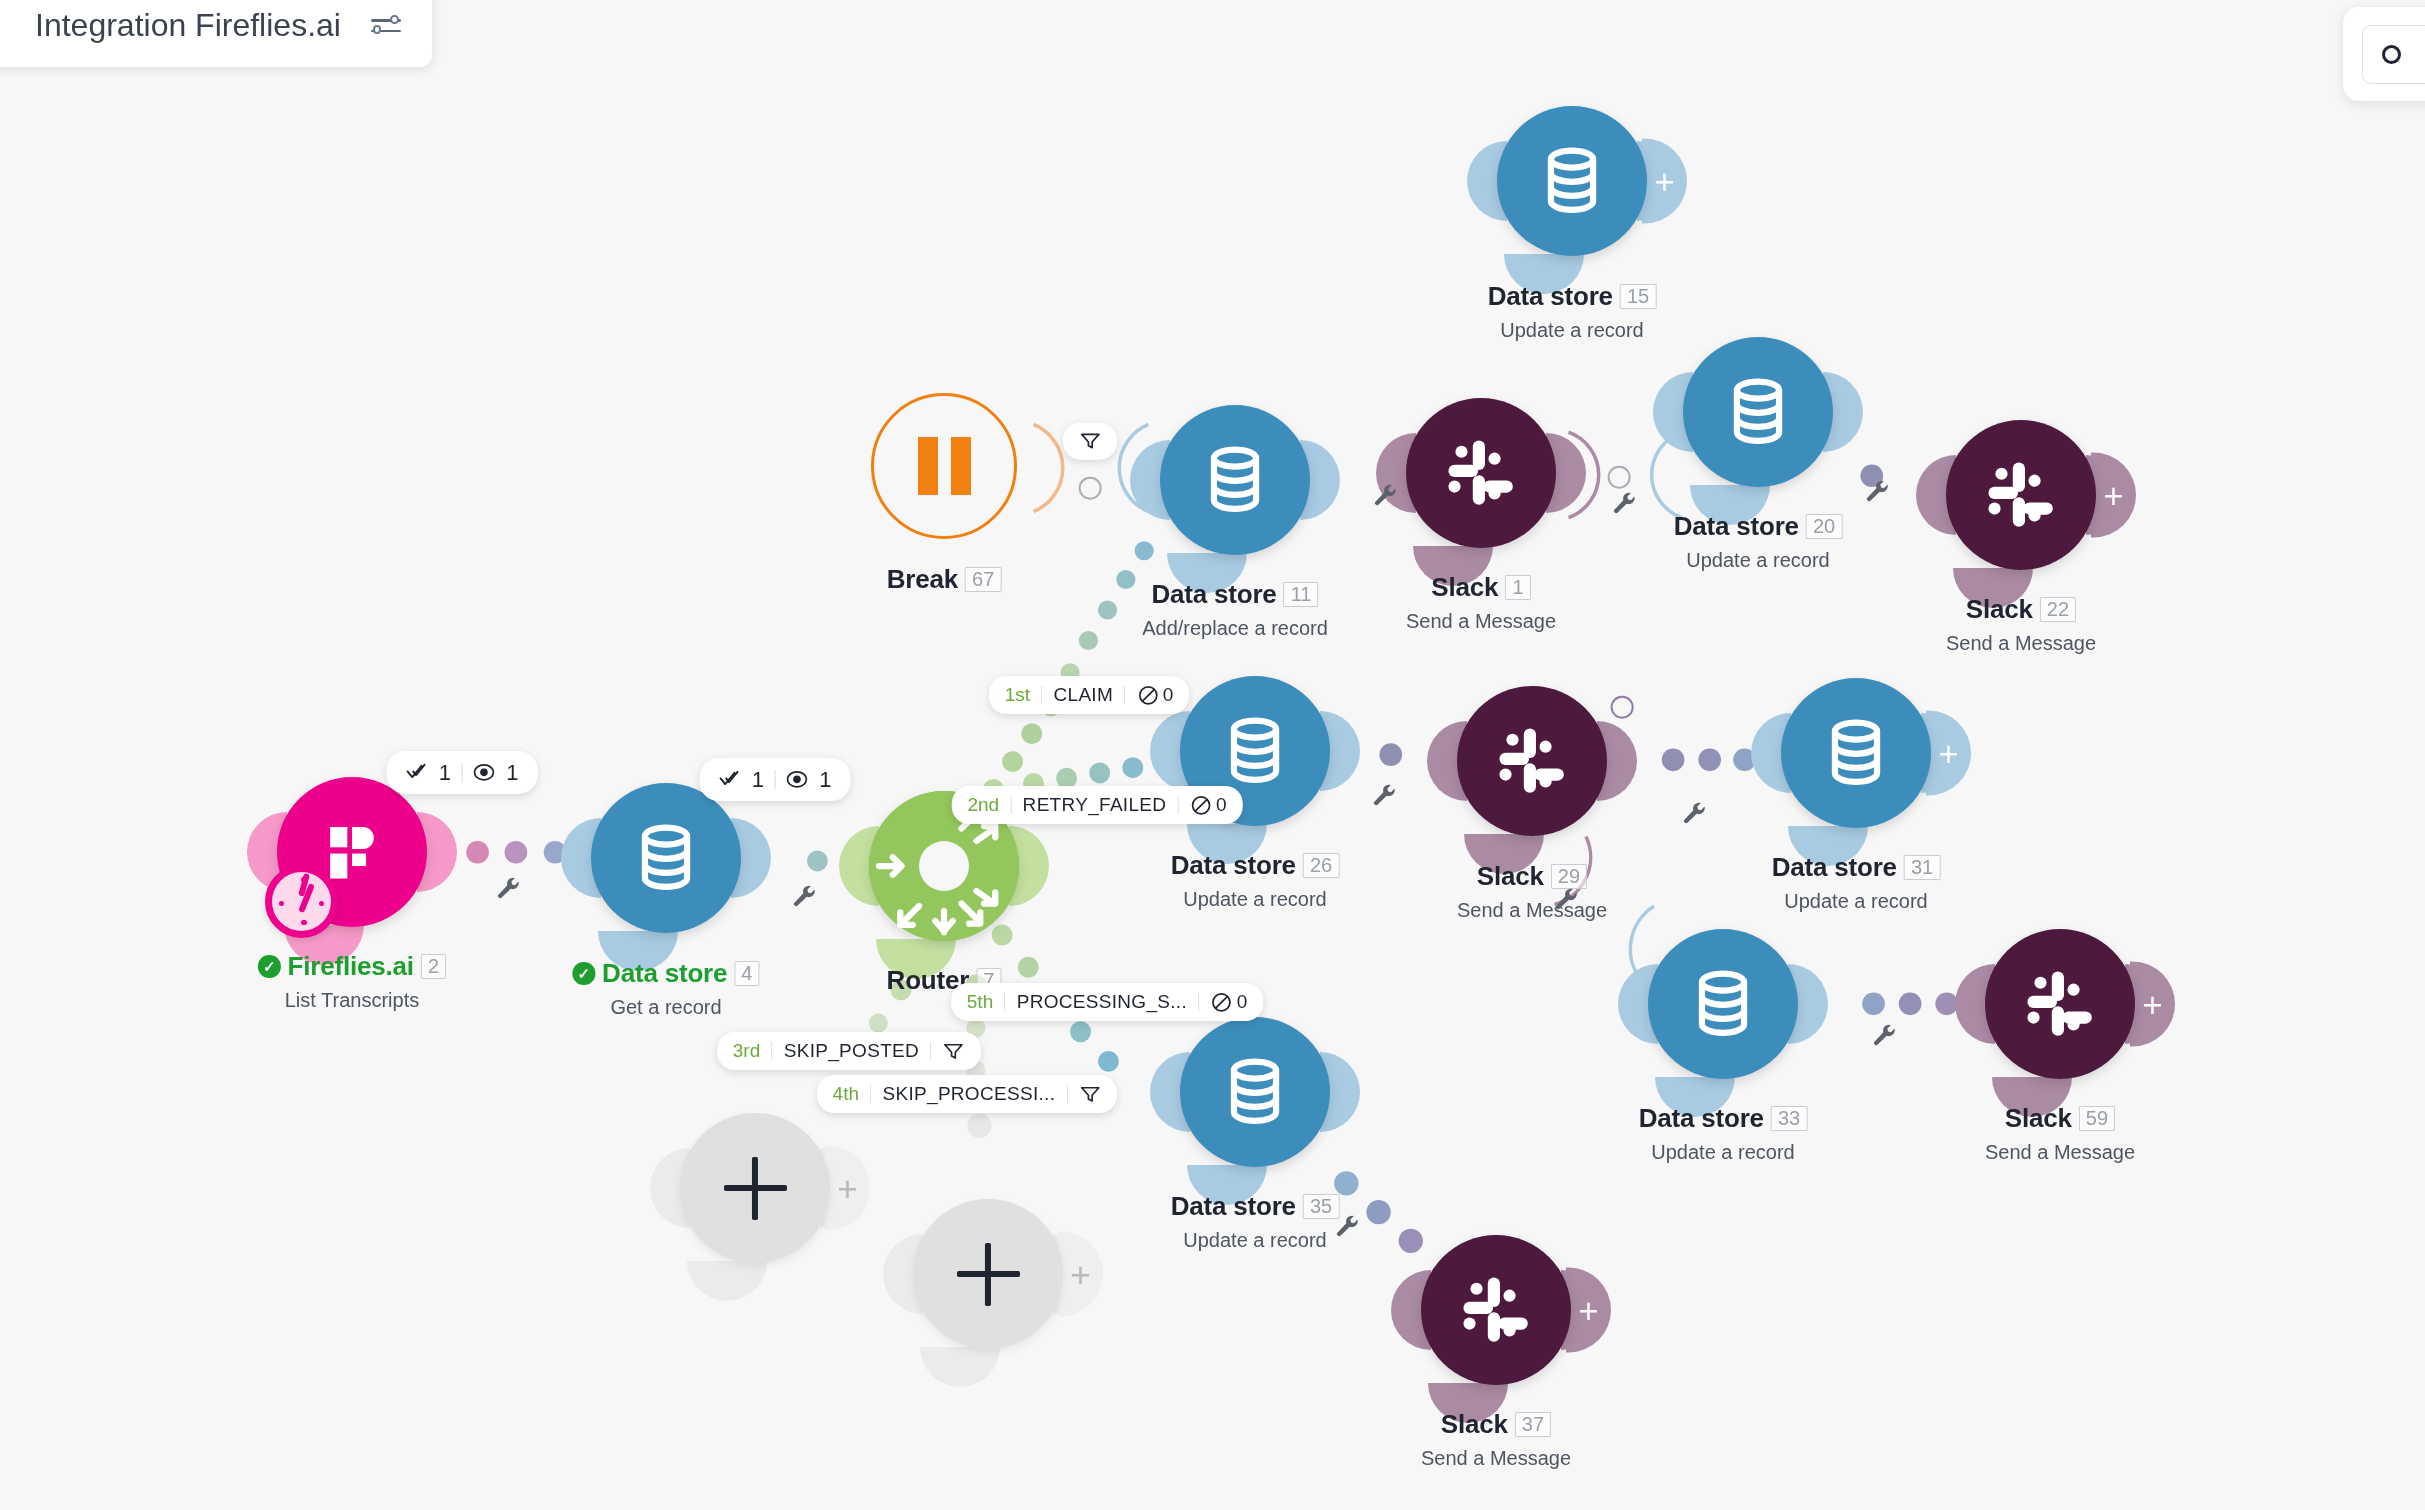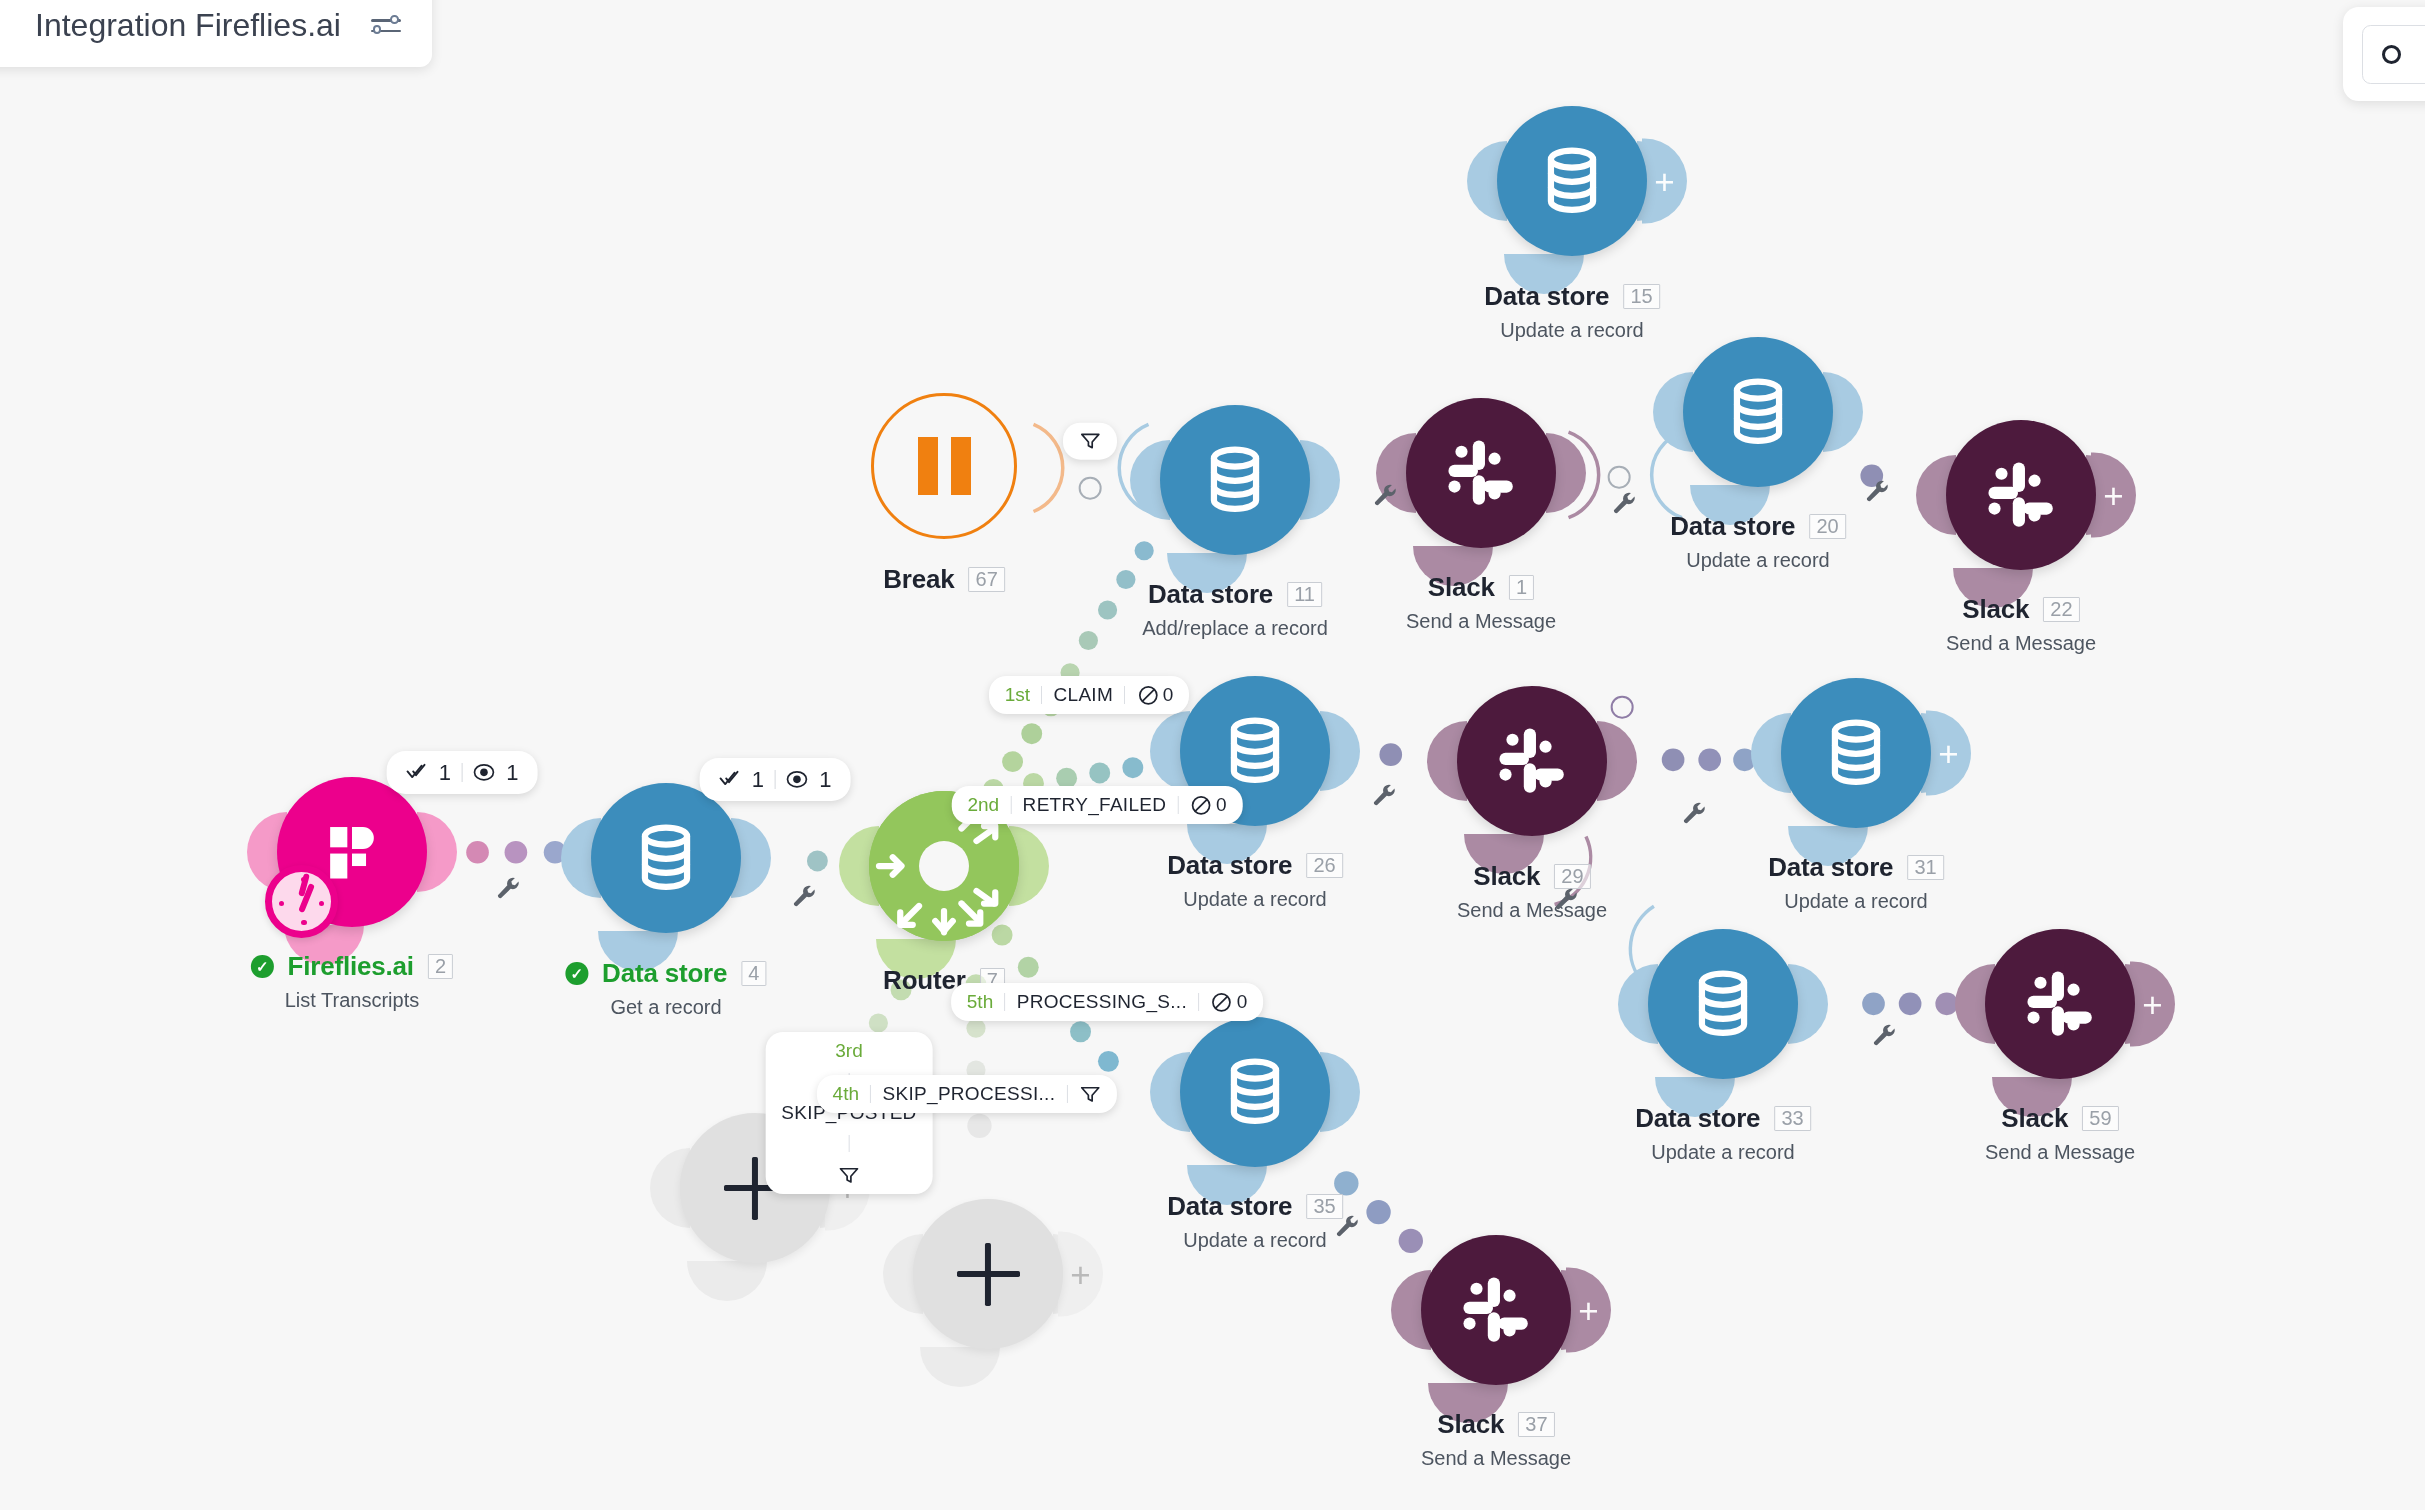--- a/index.html
+++ b/index.html
@@ -103,21 +103,21 @@
 
   
   .caption {
     position: absolute;
     transform: translateX(-50%);
     text-align: center;
     white-space: nowrap;
     z-index: 8;
   }
   .caption .cap-row {
-    display: flex; align-items: center; justify-content: center; gap: 14px;
+    display: flex; align-items: center; justify-content: center; gap: 7px;
   }
   .caption .cap-title {
     font-size: 26px; font-weight: bold; color: #1f2430; letter-spacing: -0.2px;
   }
   .caption.ok .cap-title { color: #1d9e2e; }
   .caption .cap-id {
     font-size: 20px; color: #9aa0a8;
     border: 0.9px solid #c9cdd3; border-radius: 1px;
     padding: 0.9px 6.1px 1.7px; line-height: 1.05;
     background: rgba(255,255,255,.6);
@@ -762,21 +762,21 @@
     <span class="lbl">RETRY_FAILED</span>
     <span class="sep"></span>
         <span class="cnt">
           <svg width="22.7" height="22.7" viewBox="0 0 24 24">
     <circle cx="12" cy="12" r="9" fill="none" stroke="#1f2430" stroke-width="1.8"></circle>
     <line x1="5.6" y1="18.4" x2="18.4" y2="5.6" stroke="#1f2430" stroke-width="1.8"></line>
           </svg>
           <span>0</span>
         </span>
       </div>
-      <div class="route-pill" style="left: 849px; top: 1032px; flex-direction: column;">
+      <div class="route-pill" style="left: 849px; top: 1032px;">
         <span class="ord">3rd</span>
     <span class="sep"></span>
     <span class="lbl">SKIP_POSTED</span>
     <span class="sep"></span>
         <svg width="22.7" height="22.7" viewBox="0 0 24 24">
     <path d="M3 5h18l-7 8v6l-4-2v-4z" fill="none" stroke="#1f2430" stroke-width="1.8" stroke-linejoin="round"></path>
         </svg>
       </div>
       <div class="route-pill" style="left: 967px; top: 1075px;">
         <span class="ord">4th</span>

